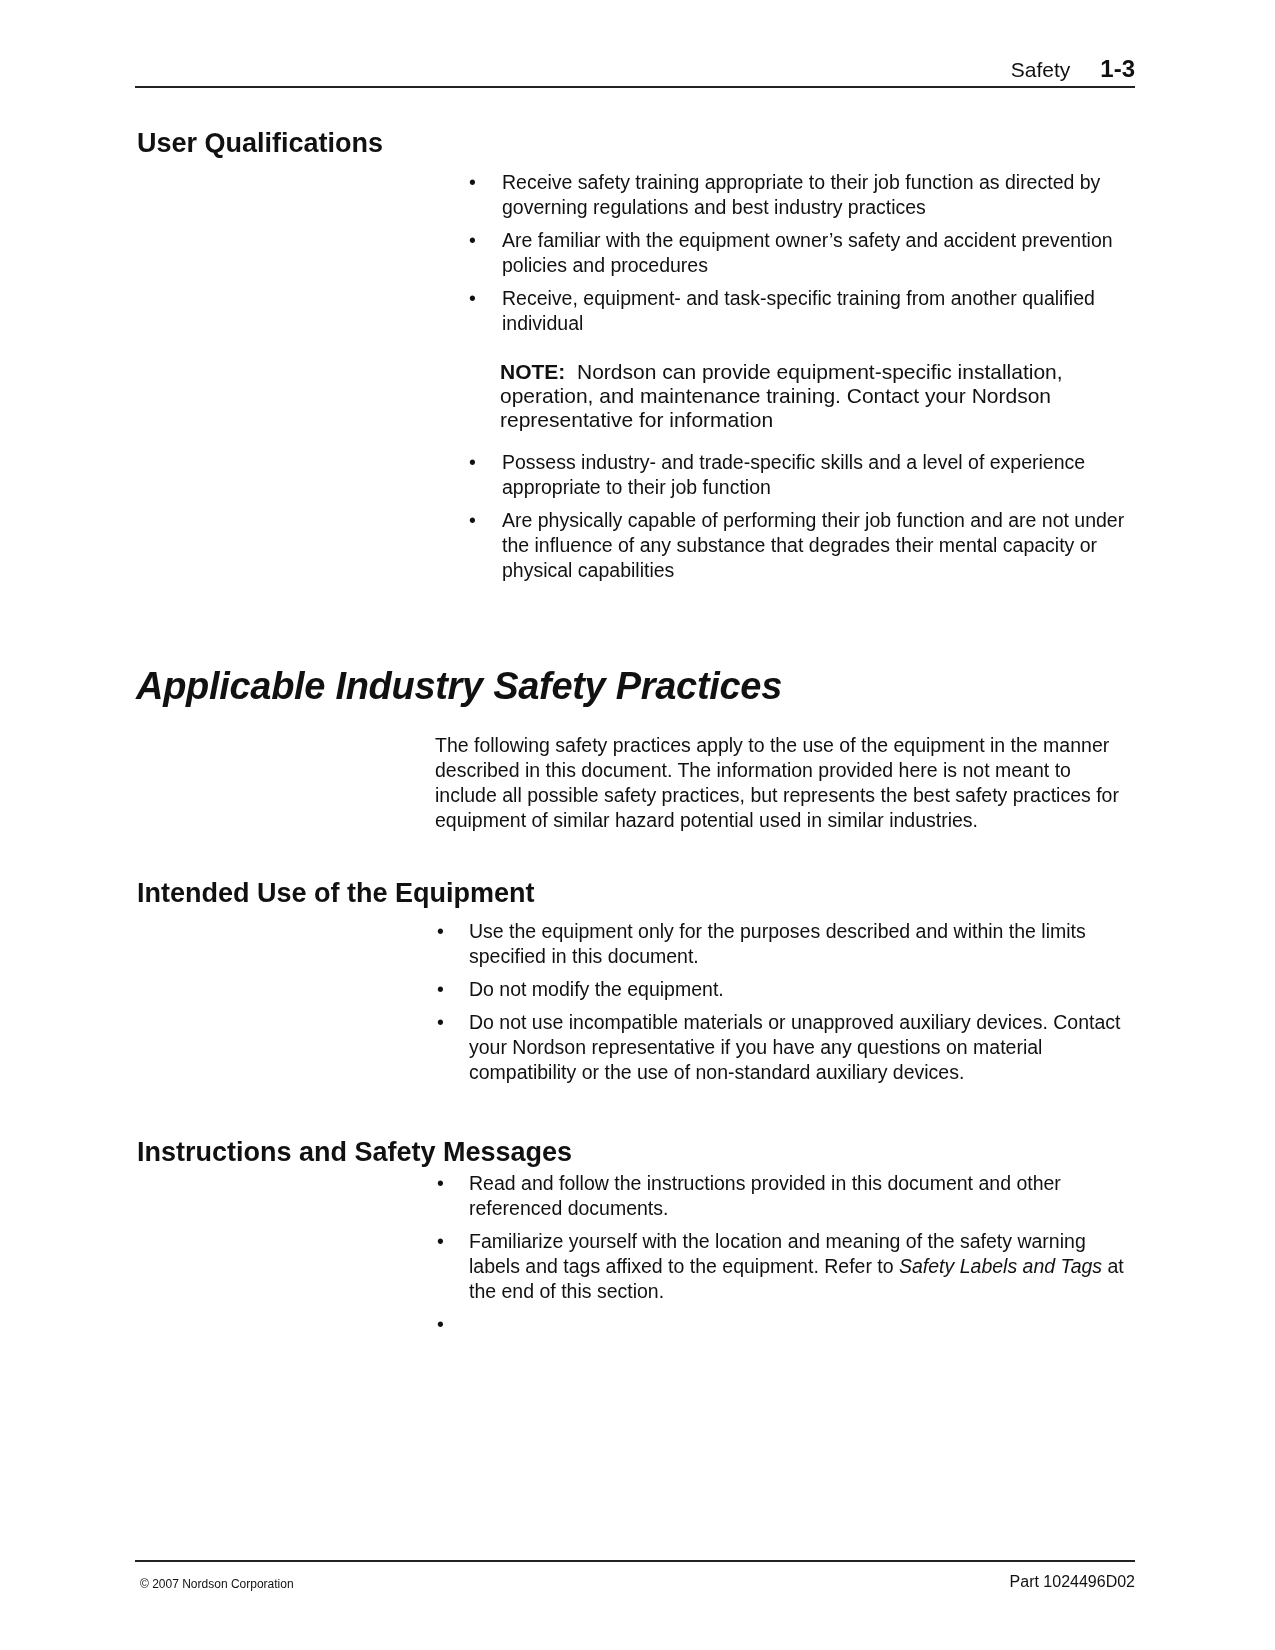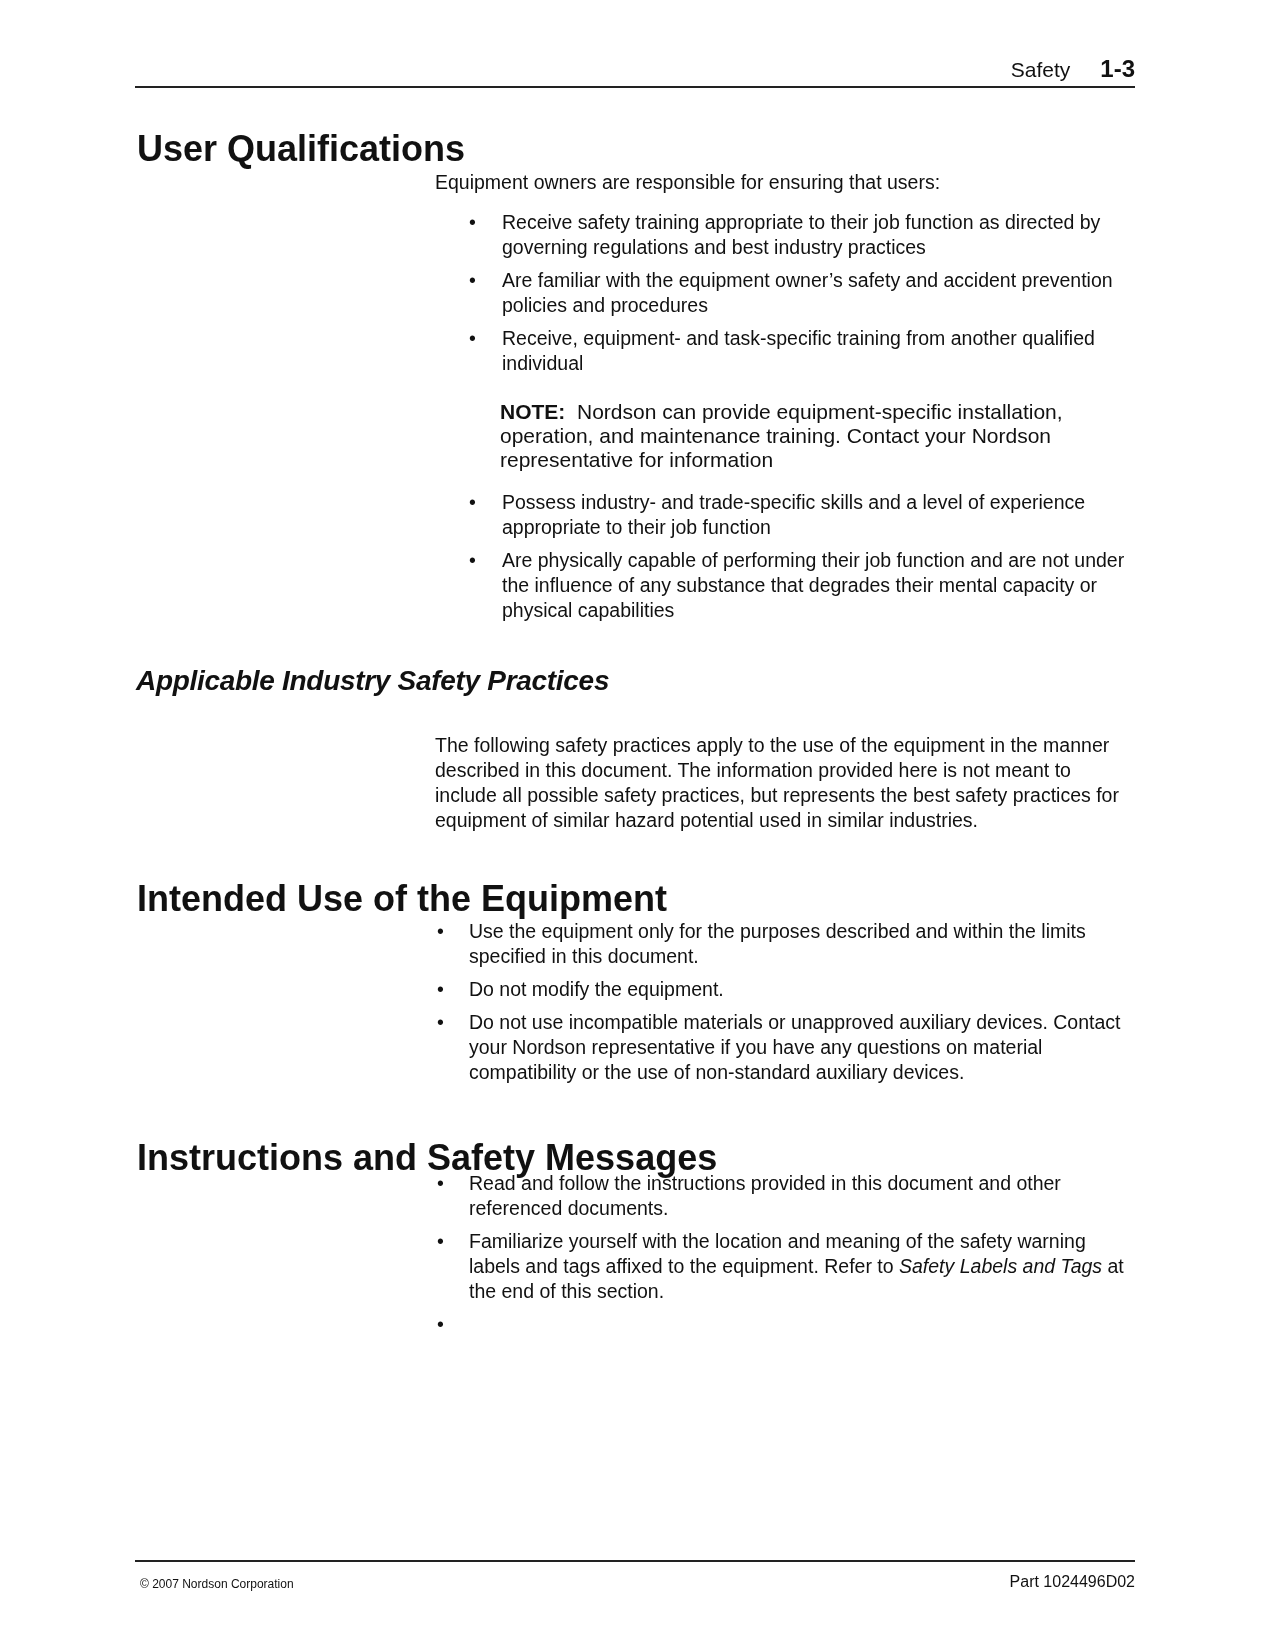--- a/index.html
+++ b/index.html
@@ -5,22 +5,22 @@
   html, body { margin:0; padding:0; background:#ffffff; }
   body { width:1275px; height:1650px; position:relative; overflow:hidden;
          font-family:"Liberation Sans", sans-serif; color:#111; }
   .abs { position:absolute; }
   .hdr-rule { left:135px; top:86px; width:1000px; height:2px; background:#222; }
   .ftr-rule { left:135px; top:1560px; width:1000px; height:2px; background:#222; }
   .hdr { right:140px; top:55px; font-size:21px; display:flex; align-items:baseline; gap:30px; }
   .hdr .pg { font-weight:bold; font-size:24px; }
   .ftr-left { left:140px; top:1577px; font-size:12px; }
   .ftr-right { right:140px; top:1573px; font-size:16px; }
-  h2 { margin:0; font-weight:bold; font-size:36px; position:absolute; left:137px; }
-  h1 { margin:0; font-weight:bold; font-style:italic; font-size:28px; position:absolute; left:136px; letter-spacing:-0.3px; }
+  h2 { margin:0; font-weight:bold; font-size:27px; position:absolute; left:137px; }
+  h1 { margin:0; font-weight:bold; font-style:italic; font-size:38px; position:absolute; left:136px; letter-spacing:-0.3px; }
   .body { position:absolute; left:435px; width:700px; font-size:19.5px; line-height:25px; }
   .body p { margin:0; }
   ul { list-style:none; margin:0; padding:0; }
   li { position:relative; padding-left:67px; margin-bottom:8px; }
   li .dot { position:absolute; left:34px; top:0; }
   .narrow li { padding-left:34px; }
   .narrow li .dot { left:2px; }
   .note { padding-left:65px; margin:24px 0 18px 0; font-size:21px; line-height:24px; }
   .note b { font-weight:bold; }
 </style>
@@ -28,21 +28,20 @@
 <body>
 
 <div class="abs hdr">
   <span>Safety</span>
   <span class="pg">1-3</span>
 </div>
 <div class="abs hdr-rule"></div>
 
 <h2 style="top:128px;">User Qualifications</h2>
 <div class="body" style="top:170px;">
-  <p style="margin-bottom:15px;">Equipment owners are responsible for ensuring that users:</p>
   <ul>
     <li><span class="dot">•</span><span>Receive safety training appropriate to their job function as directed by governing regulations and best industry practices</span></li>
     <li><span class="dot">•</span><span>Are familiar with the equipment owner’s safety and accident prevention policies and procedures</span></li>
     <li><span class="dot">•</span><span>Receive, equipment- and task-specific training from another qualified individual</span></li>
   </ul>
   <div class="note">
     <b>NOTE:</b>&nbsp;
     <span>Nordson can provide equipment-specific installation, operation, and maintenance training.  Contact your Nordson representative for information</span>
   </div>
   <ul>

